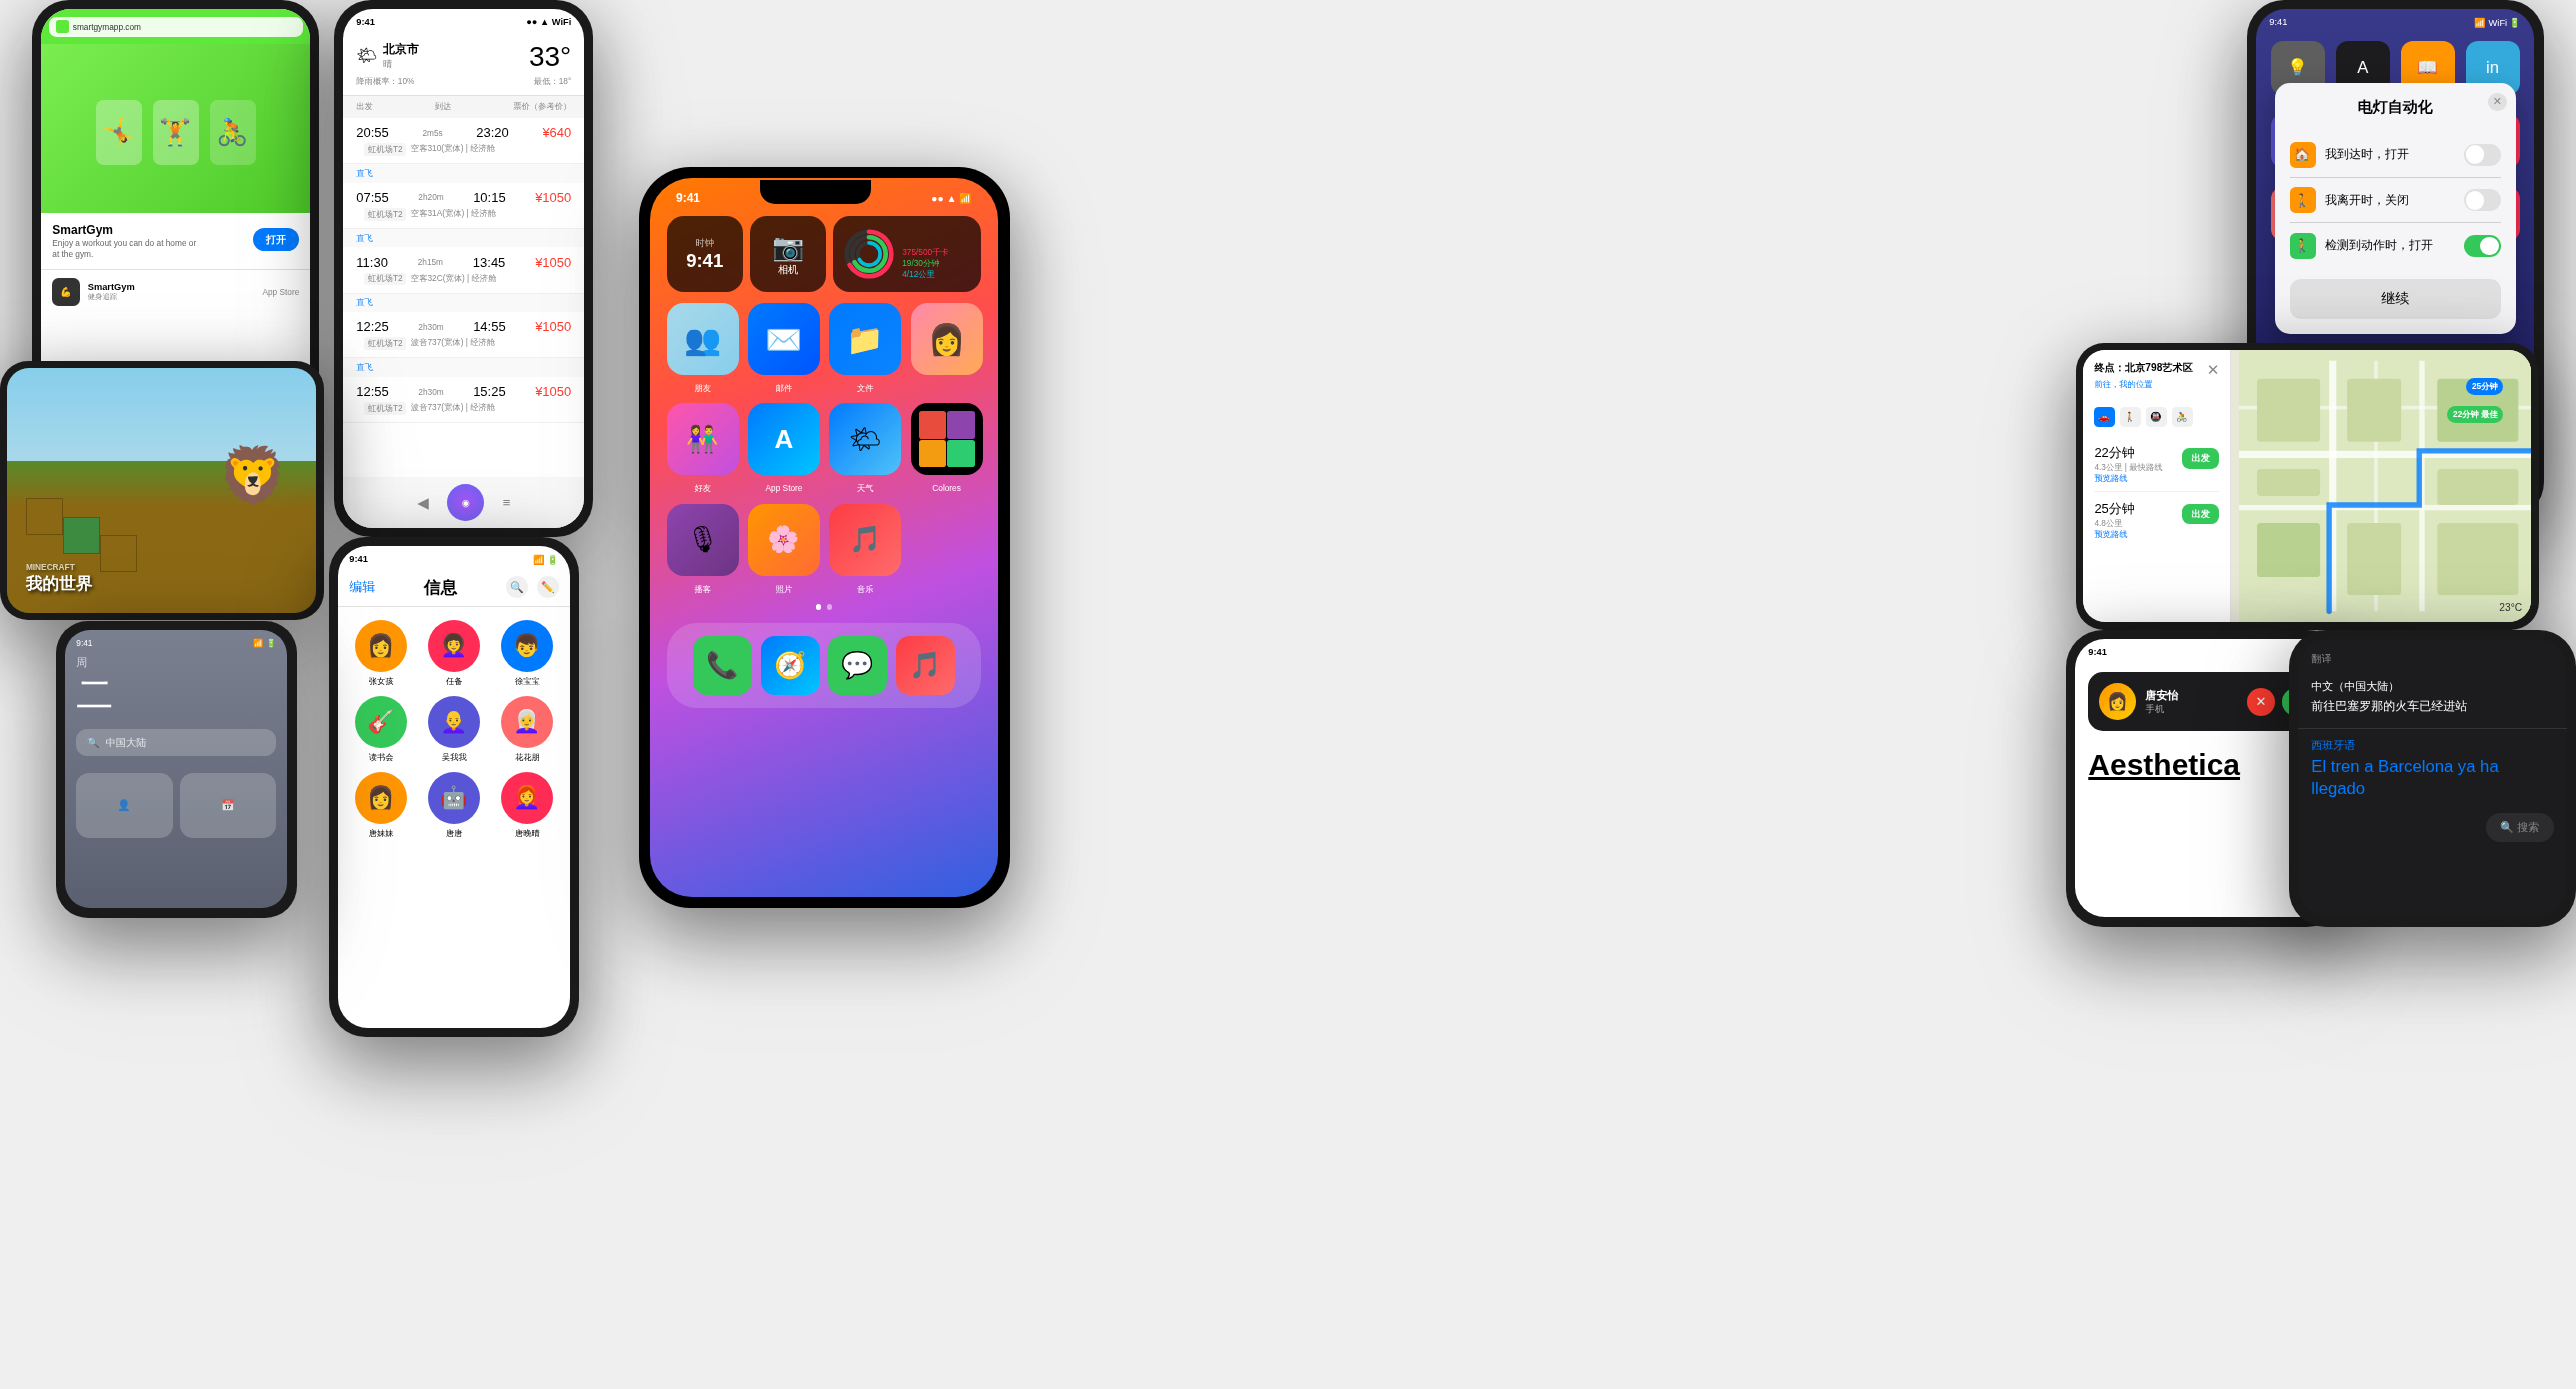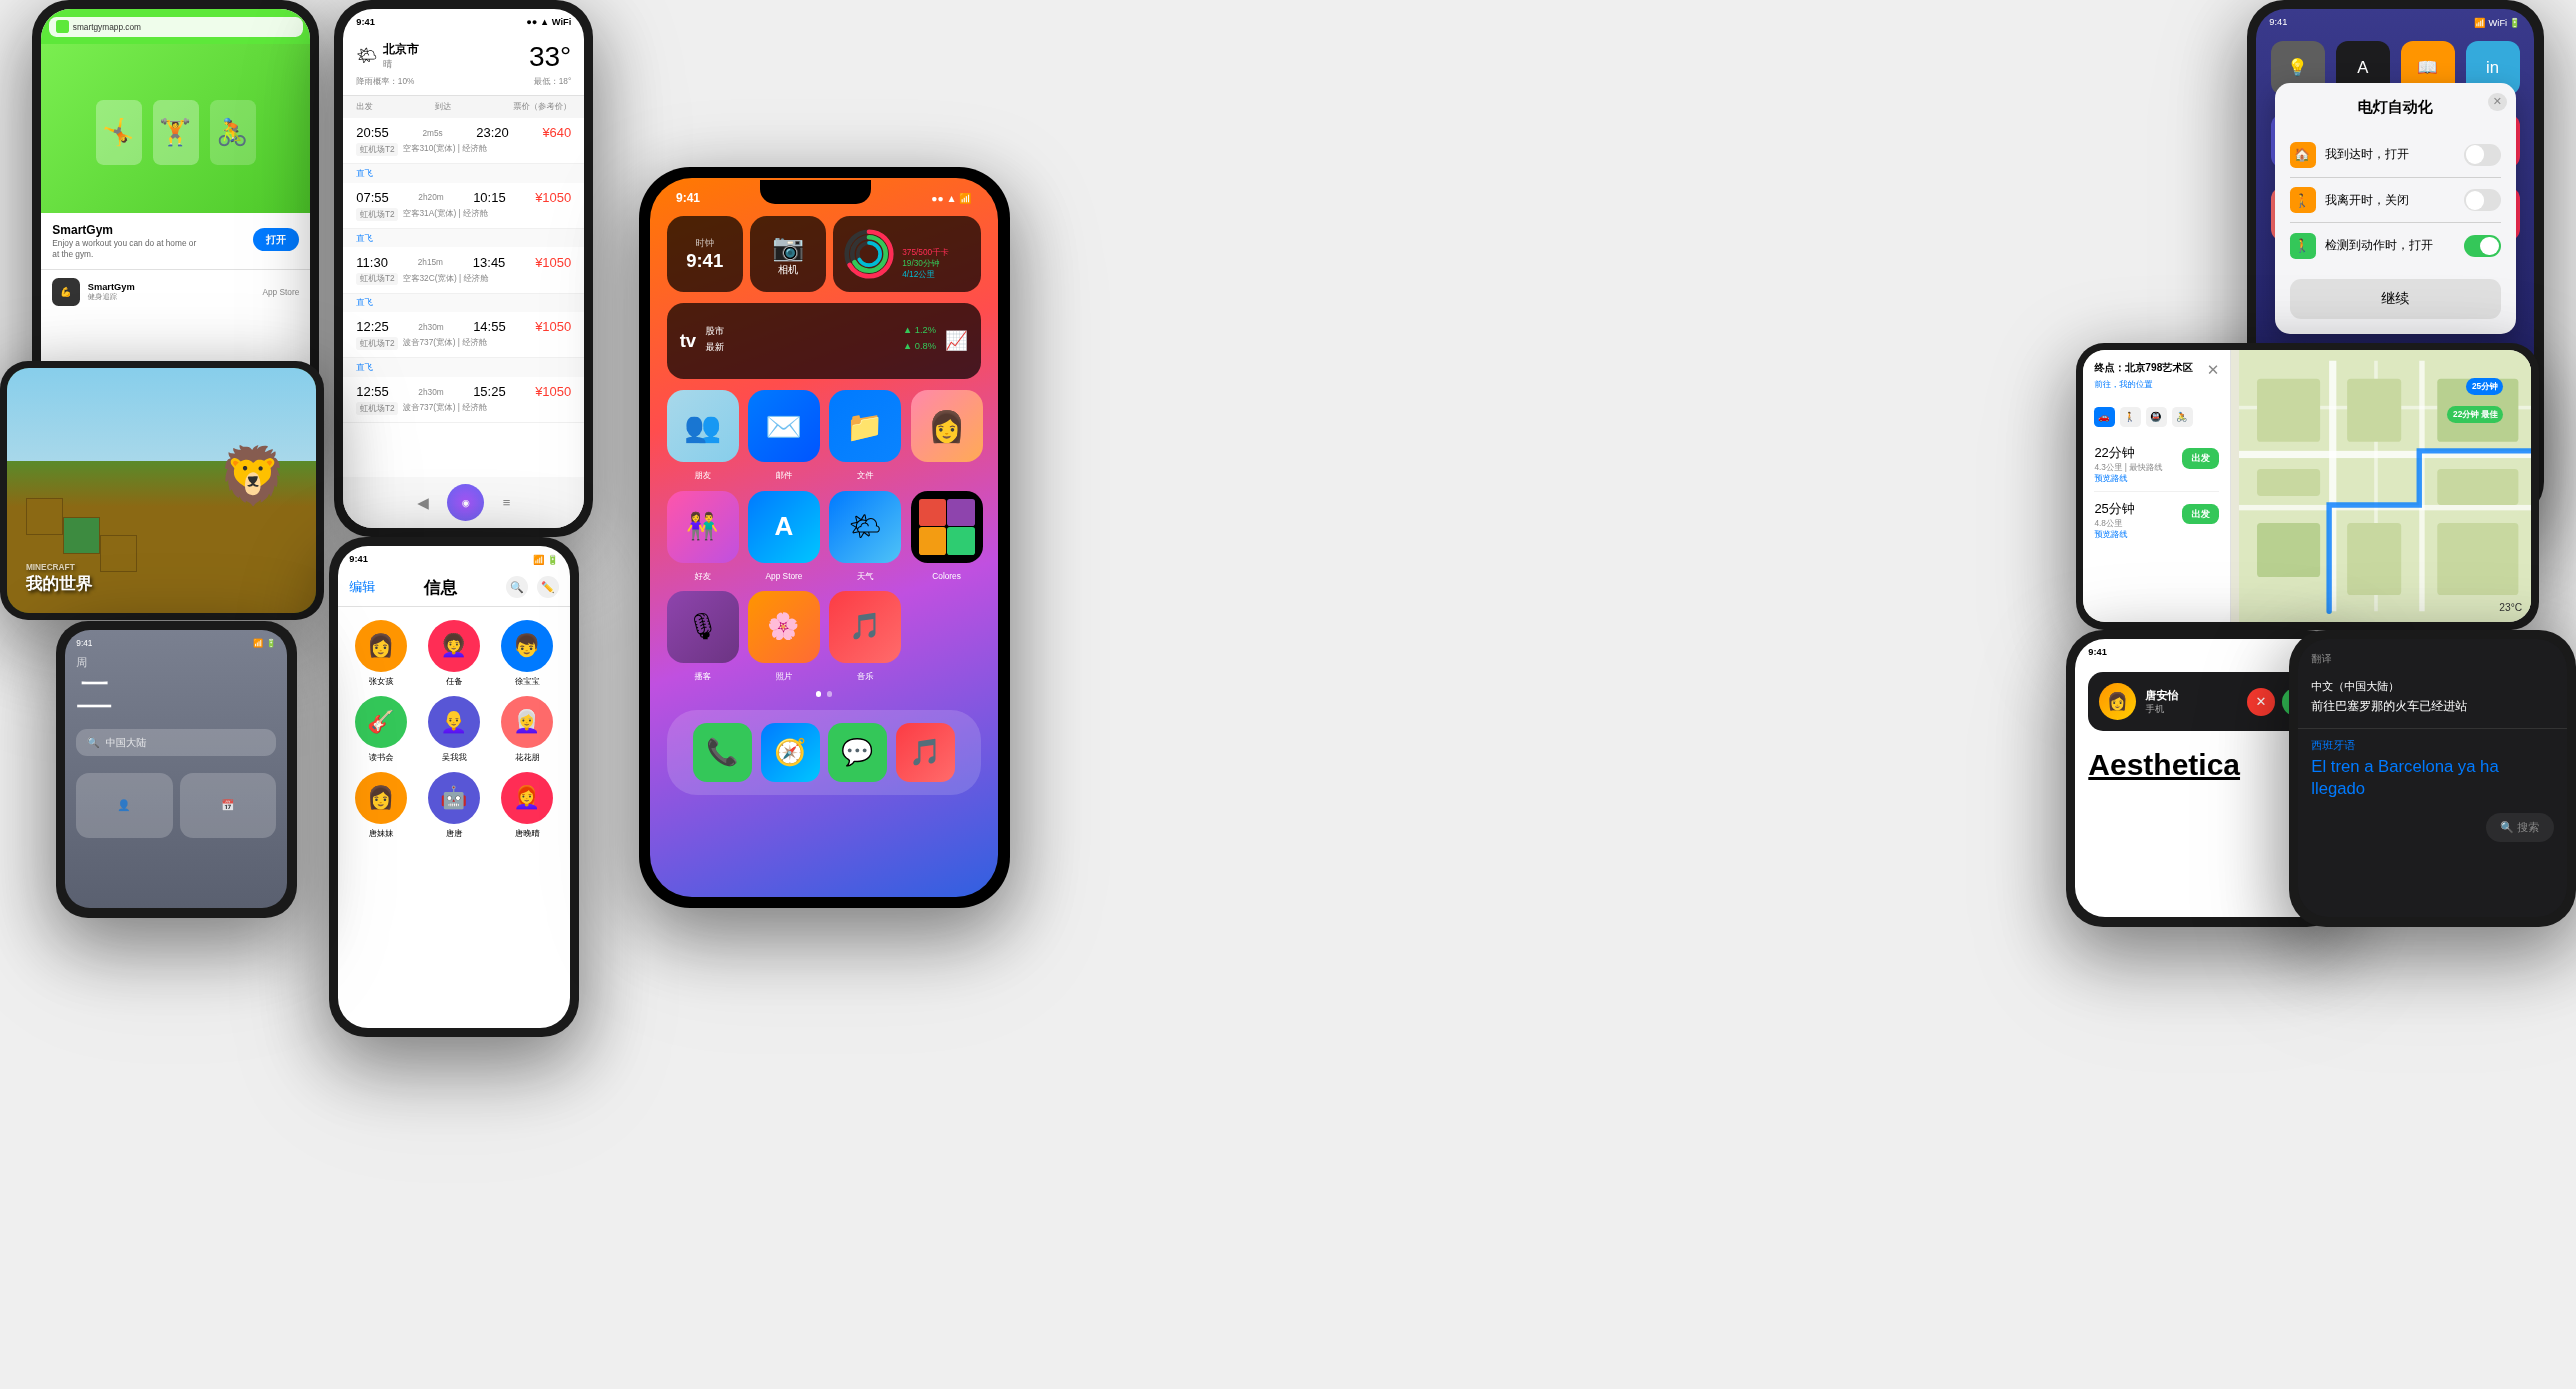--- a/index.html
+++ b/index.html
@@ -174,20 +174,21 @@
     .train-price {
       font-size: 13px;
       color: #ff3b30;
       font-weight: 500;
     }
     .train-details {
       font-size: 8.3px;
       color: #888;
       display: flex;
       gap: 4.6px;
+      margin-left: 8px;
     }
     .train-tag {
       background: #f5f5f5;
       padding: 0.9px 3.7px;
       border-radius: 2.8px;
     }
     .siri-bar {
       position: absolute;
       bottom: 0;
       left: 0;
@@ -1042,36 +1043,20 @@
           </svg>
         </div>
         <div class="fitness-text">
           <div style="color:#ff2d55;font-size:8.3px;">375/500千卡</div>
           <div style="color:#34c759;font-size:8.3px;">19/30分钟</div>
           <div style="color:#00bcd4;font-size:8.3px;">4/12公里</div>
         </div>
       </div>
     </div>
 
-    <div class="appletv-row">
-      <div class="appletv-widget">
-        <div style="color:#fff;font-size:18.5px;font-weight:700;">tv</div>
-        <div class="atv-stocks">
-          <div class="stock-item">
-            <span>股市</span>
-            <span class="stock-up">▲ 1.2%</span>
-          </div>
-          <div class="stock-item">
-            <span>最新</span>
-            <span class="stock-up">▲ 0.8%</span>
-          </div>
-        </div>
-        <div style="color:#fff;font-size:18.5px;">📈</div>
-      </div>
-    </div>
 
     <div class="app-grid-row">
       <div style="display:flex;flex-direction:column;align-items:center;">
         <div class="app-icon" style="background:linear-gradient(135deg,#a8d8ea,#87ceeb);width:72px;height:72px;border-radius:16.7px;">
           <span style="font-size:30px;">👥</span>
         </div>
         <span class="app-label">朋友</span>
       </div>
       <div style="display:flex;flex-direction:column;align-items:center;">
         <div class="app-icon" style="background:linear-gradient(135deg,#007aff,#0055ff);width:72px;height:72px;border-radius:16.7px;">

